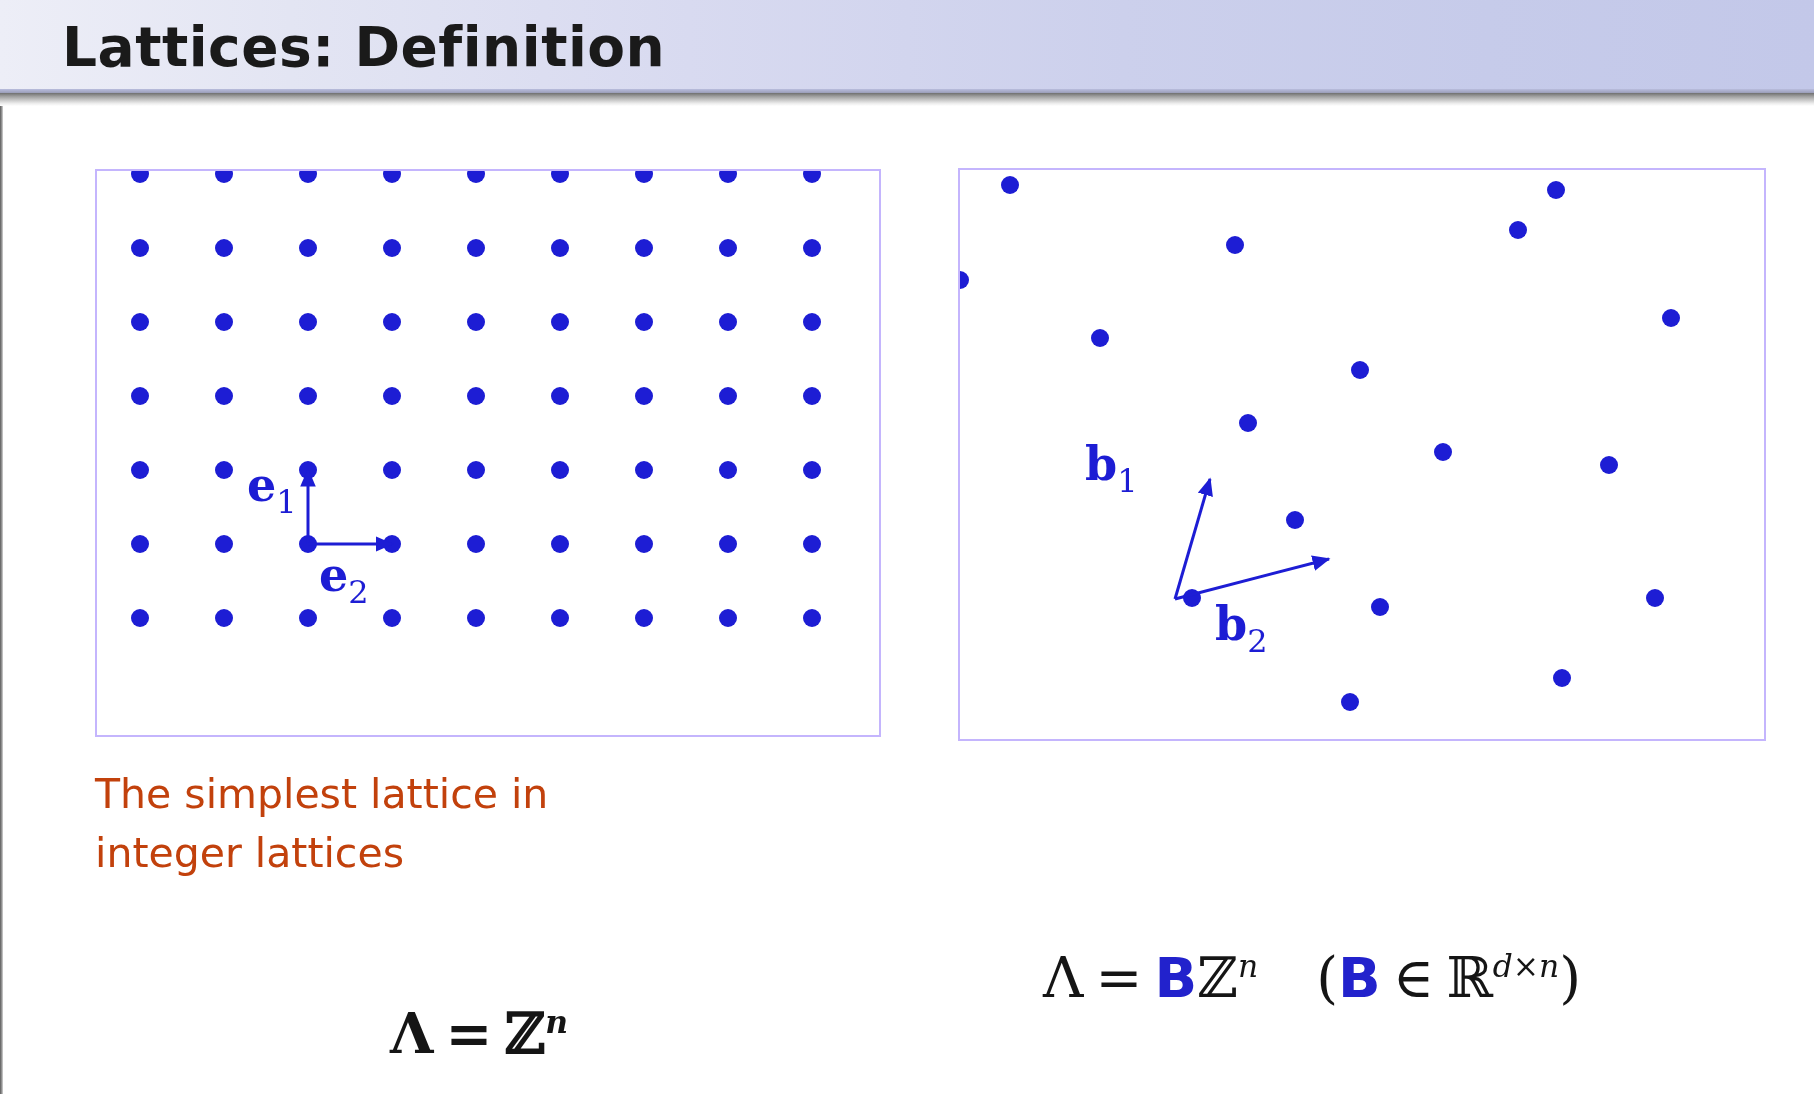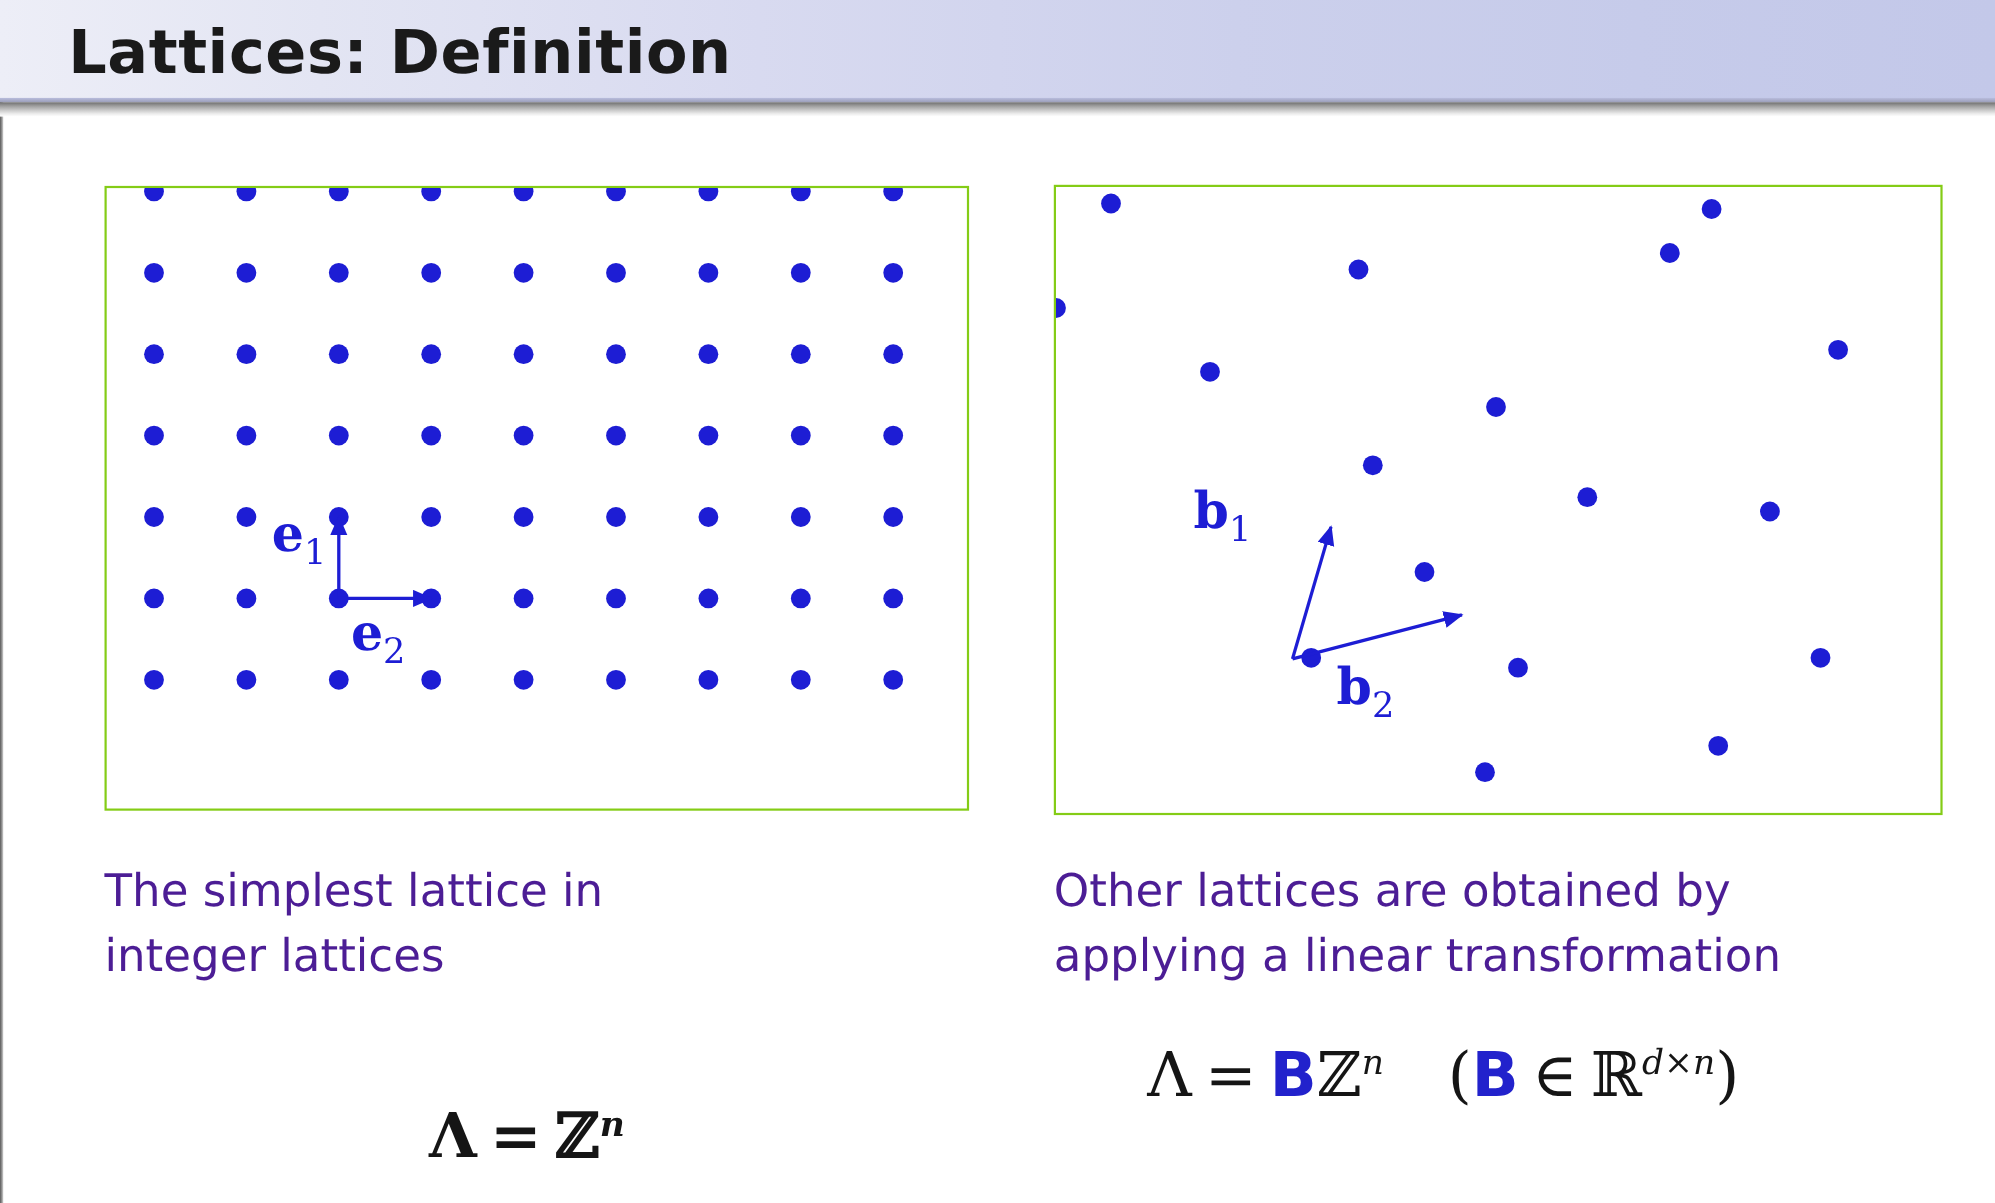--- a/index.html
+++ b/index.html
@@ -66,43 +66,42 @@
     white-space: nowrap;
   }
 
   
   .panel {
     position: absolute;
   }
   .lattice-box {
     position: absolute;
     box-sizing: border-box;
-    border: 2px solid #84cc16;
+    border: 2px solid #c4b5fd;
     background: #ffffff;
     overflow: hidden;
   }
   #panel-left  { left: 95px;  top: 169px; }
   #panel-right { left: 958px; top: 168px; }
   #box-left  { left: 0; top: 0; width: 786px; height: 568px; }
   #box-right { left: 0; top: 0; width: 808px; height: 573px; }
 
   .lattice-svg {
     position: absolute;
     left: 0; top: 0;
   }
 
   
   .caption {
     position: absolute;
     font-family: "DejaVu Sans", sans-serif;
     font-size: 41px;
     line-height: 1.43;
-    color: #4c1d95;
+    color: #c2410c;
     font-weight: 400;
-    margin-top: 16px;
   }
   #caption-left  { left: 95px;  top: 765px; width: 740px; }
   #caption-right { left: 958px; top: 765px; width: 790px; }
   .caption .ital { font-style: italic; }
 
   
   .formula {
     position: absolute;
     font-family: "DejaVu Serif", serif;
     font-size: 56px;
@@ -254,22 +253,18 @@
           <text x="255" y="470" fill="#1d1dd4" font-family="&quot;DejaVu Serif&quot;, serif" font-size="46" font-weight="bold"><tspan>b</tspan><tspan dy="12" font-size="32" font-weight="normal">2</tspan></text>
         </svg>
     </div>
   </div>
 
   <div class="caption" id="caption-left">
     <div>The simplest lattice in</div>
     <div>integer lattices</div>
   </div>
 
-  <div class="caption" id="caption-right">
-    <div>Other lattices are obtained by</div>
-    <div>applying a linear transformation</div>
-  </div>
 
   <div class="formula" id="formula-left"><span>Λ</span><span class="op">=</span><span class="bb">ℤ</span><sup>n</sup></div>
 
   <div class="formula" id="formula-right"><span>Λ</span><span class="op">=</span><span class="blue-b">B</span><span class="bb">ℤ</span><sup>n</sup><span class="gap"></span><span>(</span><span class="blue-b">B</span><span class="op">∈</span><span class="bb">ℝ</span><sup><span>d</span><span>×</span><span>n</span></sup><span>)</span></div>
 
 </div>
 
 </body></html>

